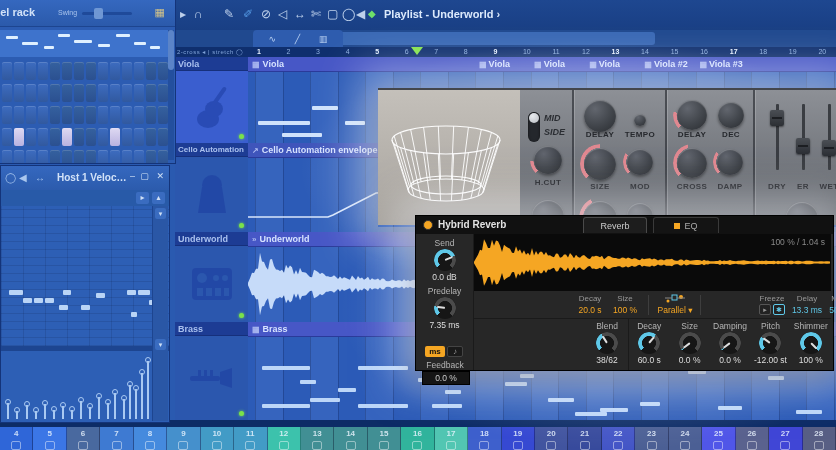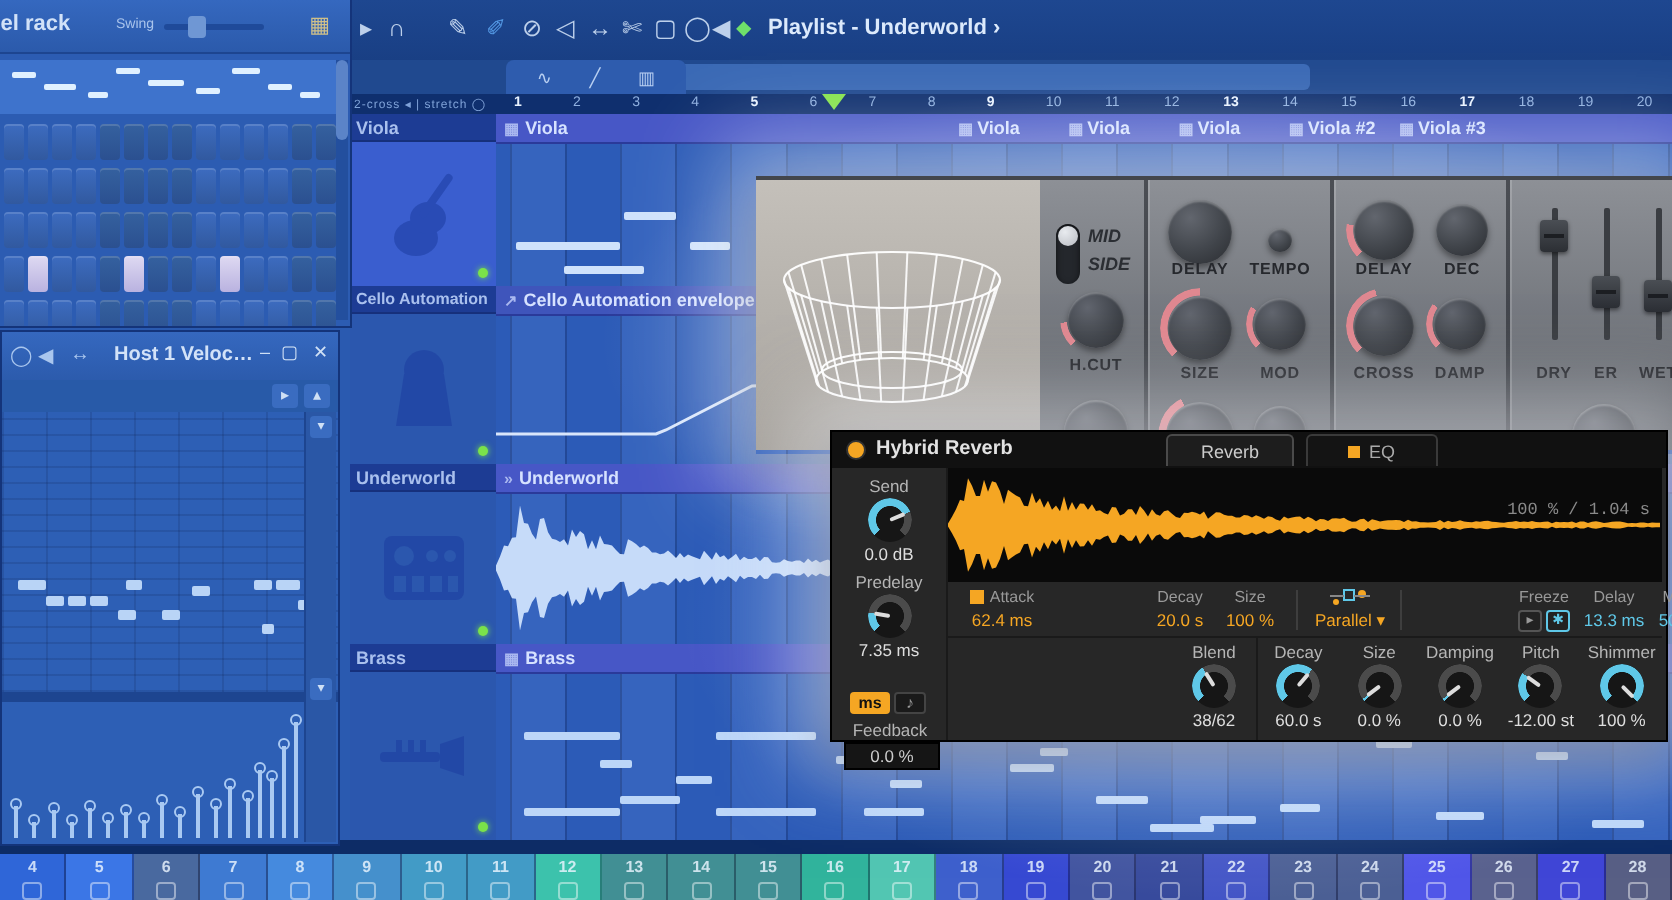--- a/index.html
+++ b/index.html
@@ -111,21 +111,21 @@
   .hy-val{font-size:8.5px;color:#dedede;}
   .hknob{position:relative;width:22px;height:22px;border-radius:50%;background:#161616;margin:1px auto;}
   .hknob .ring{position:absolute;inset:0;border-radius:50%;
     background:conic-gradient(from 225deg,var(--acc,#56c0e8) calc(var(--v,0)*270deg),#4b4b4b calc(var(--v,0)*270deg) 270deg,transparent 270deg);
     -webkit-mask:radial-gradient(closest-side,transparent 62%,#000 65%);mask:radial-gradient(closest-side,transparent 62%,#000 65%);}
   .hknob .ptr{position:absolute;left:calc(50% - 1px);top:50%;width:2px;height:38%;background:#ddd;border-radius:1px;transform-origin:50% 0;transform:rotate(calc(var(--v,0)*270deg - 315deg));}
   #hy-ms{position:absolute;left:9px;top:112px;width:20px;height:11px;background:var(--acc-orange,#f5a623);color:#111;font-size:8px;font-weight:bold;text-align:center;line-height:11px;border-radius:2px;}
   #hy-note{position:absolute;left:31px;top:112px;width:16px;height:11px;background:#1a1a1a;border:1px solid #444;box-sizing:border-box;color:#999;font-size:8px;text-align:center;line-height:9px;border-radius:2px;}
   #hy-fbbox{position:absolute;left:6px;top:137px;width:46px;height:12px;background:#151515;border:1px solid #000;color:#ccc;font-size:8.5px;text-align:center;line-height:12px;}
   #hy-display{position:absolute;left:58px;top:18px;width:357px;height:57px;background:#0a0a0a;}
-  #hy-readout{position:absolute;right:6px;top:16px;font-size:8.5px;color:#8a8a8a;font-family:Liberation Mono, monospace;}
+  #hy-readout{position:absolute;right:6px;top:3px;font-size:8.5px;color:#8a8a8a;}
   #hy-params{position:absolute;left:58px;top:75px;width:357px;height:28px;border-bottom:1px solid #1a1a1a;box-sizing:border-box;}
   .pcell{position:absolute;top:0;height:28px;text-align:center;}
   .plab{font-size:8px;color:#999;margin-top:3px;white-space:nowrap;}
   .pval{font-size:8.5px;margin-top:2px;white-space:nowrap;}
   .orange{color:var(--acc-orange,#f5a623);}
   .blue{color:var(--acc-blue,#5fc8e8);}
   .psep{position:absolute;top:4px;width:1px;height:20px;background:#3e3e3e;}
   .fbtn{display:inline-block;width:12px;height:11px;background:#222;border:1px solid #555;box-sizing:border-box;color:#999;font-size:7px;line-height:9px;border-radius:2px;margin:0 1px;}
   .fbtn.on{border-color:var(--acc-blue,#5fc8e8);color:var(--acc-blue,#5fc8e8);}
   #hy-conv{position:absolute;left:58px;top:103px;width:112px;height:51px;border-right:1px solid #1a1a1a;box-sizing:border-box;}
@@ -611,24 +611,20 @@
     </div>
 
     <div id="hy-display">
       <svg id="irwave" width="357" height="57">
           <polygon points="0,27.7 2,24.32185564018082 4,20.638366122519727 6,15.866056467128834 8,16.514924738866846 10,5.156066936549603 12,8.929759089905907 14,14.029971616235184 16,13.93828852871486 18,5.85846011393766 20,11.845084836064192 22,6.616666157918274 24,7.252542043424135 26,11.456965607649234 28,17.98747436660176 30,10.86617428717825 32,12.437347979146054 34,13.706988438169383 36,14.762232706830327 38,18.84241657913784 40,19.06823911669133 42,12.261299844944663 44,17.58306199743257 46,15.164455456225182 48,19.825280875700216 50,16.374543676062267 52,20.840655896493505 54,18.762760294119346 56,21.584042080341774 58,14.10775552582821 60,21.40351352620432 62,17.044021425881077 64,20.86893837254165 66,17.79971369725885 68,17.870165795013854 70,20.913601263620027 72,18.09834959028729 74,21.446664288652116 76,21.170974403157896 78,22.467661988055895 80,23.277388253768642 82,19.533452574568432 84,19.7964430940938 86,23.68897145865005 88,22.88977898302131 90,20.61459861419999 92,20.570280641521617 94,23.479602959133175 96,19.008948257631435 98,21.229504098573187 100,24.30392061561294 102,20.64194216729269 104,23.09355522356472 106,23.867671764546074 108,21.683797643557405 110,21.114267438771122 112,22.851349015173206 114,24.446638661121128 116,24.99720534881989 118,22.353311566787642 120,22.49841956947322 122,21.8623254043217 124,22.361130946647197 126,23.206141666221892 128,21.788749689418697 130,25.359068445525946 132,23.773736915621836 134,22.122460073126117 136,22.275772114167914 138,23.41249060882345 140,23.924090091592134 142,23.93110820288308 144,24.79928366482473 146,24.778735779084524 148,23.530486960769057 150,23.708371068110953 152,24.709990379871847 154,23.60807463104588 156,24.327757164836903 158,25.334930971140317 160,24.185545788018402 162,24.503702154759782 164,25.725260442893262 166,26.326459962872548 168,24.190843211323095 170,25.22763945244011 172,24.750491197957093 174,24.405061042084018 176,24.230288108971003 178,25.573786596268736 180,24.377002888816477 182,25.288904637264288 184,26.597264377092422 186,25.535761245427686 188,25.59717883695996 190,26.44682835586803 192,25.236463528320478 194,25.15035868602927 196,25.322532929448094 198,24.872584528165564 200,26.141818527939265 202,26.845999011806075 204,26.705902789052196 206,25.566182018376296 208,25.412688758342146 210,26.96338277539306 212,25.593531556073096 214,26.063677056619984 216,26.789344910673584 218,26.412738561526872 220,26.13307707141494 222,26.07078483447225 224,25.96239205815802 226,26.18712684634163 228,26.98642939397674 230,25.845333391592128 232,26.726160244171325 234,26.62374679733906 236,27.186229229100363 238,27.186729502044262 240,27.257832218274274 242,27.06867299030816 244,26.95655402473186 246,26.000874735446214 248,27.224137146630483 250,26.404933160330728 252,27.043826007927454 254,26.70542138350771 256,26.09826592044655 258,26.77461533636069 260,26.99769816719109 262,27.132841754554605 264,26.66278159594021 266,26.82762717678339 268,26.52898091654966 270,26.36010404028873 272,26.85548981018532 274,27.02168593665796 276,27.21780823020935 278,27.357736040677565 280,26.96652077669782 282,26.825219603232732 284,26.5320451836503 286,27.04296686614052 288,26.693728632307696 290,26.988640209226368 292,26.485132963638023 294,26.98763513492518 296,27.09482436930141 298,26.87728244450945 300,26.76085129651234 302,27.58319451637069 304,26.815432552409515 306,27.182512582512416 308,26.972795031309893 310,27.122644095281306 312,26.80613301653094 314,27.469489371952516 316,26.713079733733657 318,26.755489985595897 320,27.55517839782847 322,26.935061259248215 324,26.642669177876733 326,26.99003332680108 328,27.47468121933152 330,27.23270159393107 332,26.824175870408553 334,26.737758706646495 336,26.72656229277576 338,27.096269039884834 340,27.59068466756611 342,27.50350093320174 344,27.604012110404028 346,27.226810908472626 348,27.24985193238179 350,27.58447278137137 352,27.248625348986486 354,27.33269431556725 356,27.433643448749866 356,29.566356551250134 354,29.66730568443275 352,29.751374651013514 350,29.41552721862863 348,29.75014806761821 346,29.773189091527374 344,29.395987889595972 342,29.49649906679826 340,29.40931533243389 338,29.903730960115166 336,30.27343770722424 334,30.262241293353505 332,30.175824129591447 330,29.76729840606893 328,29.52531878066848 326,30.00996667319892 324,30.357330822123267 322,30.064938740751785 320,29.44482160217153 318,30.244510014404103 316,30.286920266266343 314,29.530510628047484 312,30.19386698346906 310,29.877355904718694 308,30.027204968690107 306,29.817487417487584 304,30.184567447590485 302,29.41680548362931 300,30.23914870348766 298,30.12271755549055 296,29.90517563069859 294,30.01236486507482 292,30.514867036361977 290,30.011359790773632 288,30.306271367692304 286,29.95703313385948 284,30.4679548163497 282,30.174780396767268 280,30.03347922330218 278,29.642263959322435 276,29.78219176979065 274,29.97831406334204 272,30.14451018981468 270,30.63989595971127 268,30.47101908345034 266,30.17237282321661 264,30.33721840405979 262,29.867158245445395 260,30.00230183280891 258,30.22538466363931 256,30.90173407955345 254,30.29457861649229 252,29.956173992072546 250,30.595066839669272 248,29.775862853369517 246,30.999125264553786 244,30.04344597526814 242,29.93132700969184 240,29.742167781725726 238,29.813270497955738 236,29.813770770899637 234,30.37625320266094 232,30.273839755828675 230,31.154666608407872 228,30.01357060602326 226,30.81287315365837 224,31.03760794184198 222,30.92921516552775 220,30.86692292858506 218,30.587261438473128 216,30.210655089326416 214,30.936322943380016 212,31.406468443926904 210,30.03661722460694 208,31.587311241657854 206,31.433817981623704 204,30.294097210947804 202,30.154000988193925 200,30.858181472060735 198,32.12741547183444 196,31.677467070551906 194,31.84964131397073 192,31.763536471679522 190,30.55317164413197 188,31.40282116304004 186,31.464238754572314 184,30.402735622907578 182,31.711095362735712 180,32.62299711118352 178,31.426213403731264 176,32.769711891029 174,32.59493895791598 172,32.249508802042904 170,31.77236054755989 168,32.80915678867691 166,30.673540037127452 164,31.274739557106738 162,32.49629784524022 160,32.8144542119816 158,31.665069028859683 156,32.6722428351631 154,33.39192536895412 152,32.29000962012815 150,33.29162893188905 148,33.46951303923095 146,32.22126422091548 144,32.20071633517527 142,33.06889179711692 140,33.075909908407866 138,33.58750939117655 136,34.724227885832086 134,34.87753992687389 132,33.22626308437817 130,31.640931554474054 128,35.2112503105813 126,33.793858333778104 124,34.6388690533528 122,35.1376745956783 120,34.50158043052678 118,34.64668843321236 116,32.00279465118011 114,32.55336133887887 112,34.148650984826794 110,35.88573256122888 108,35.316202356442595 106,33.132328235453926 104,33.90644477643528 102,36.35805783270731 100,32.696079384387055 98,35.77049590142681 96,37.99105174236857 94,33.520397040866825 92,36.42971935847838 90,36.38540138580001 88,34.11022101697869 86,33.31102854134995 84,37.2035569059062 82,37.46654742543157 80,33.72261174623136 78,34.532338011944105 76,35.8290255968421 74,35.553335711347884 72,38.90165040971271 70,36.08639873637998 68,39.129834204986146 66,39.20028630274115 64,36.13106162745835 62,39.95597857411892 60,35.59648647379568 58,42.89224447417179 56,35.415957919658226 54,38.237239705880654 52,36.1593441035065 50,40.62545632393773 48,37.174719124299784 46,41.835544543774816 44,39.416938002567434 42,44.73870015505534 40,37.93176088330867 38,38.15758342086216 36,42.237767293169675 34,43.29301156183062 32,44.562652020853946 30,46.133825712821746 28,39.01252563339824 26,45.54303439235076 24,49.747457956575865 22,50.383333842081726 20,45.15491516393581 18,51.14153988606234 16,43.061711471285136 14,42.97002838376481 12,48.07024091009409 10,51.84393306345039 8,40.485075261133154 6,41.133943532871164 4,36.36163387748027 2,32.67814435981918 0,29.3" fill="#f5a623"></polygon>
         </svg>
       <span id="hy-readout">100 % / 1.04 s</span>
     </div>
 
     <div id="hy-params">
-      <div class="pcell" style="left:0;width:54px">
-        <div class="plab"><span style="display:inline-block;width:7px;height:7px;background:var(--acc-orange,#f5a623);vertical-align:-1px;margin-right:3px"></span><span>Attack</span></div>
-        <div class="pval orange">62.4 ms</div>
-      </div>
       <div class="pcell" style="left:96px;width:40px">
         <div class="plab">Decay</div>
         <div class="pval orange">20.0 s</div>
       </div>
       <div class="pcell" style="left:134px;width:34px">
         <div class="plab">Size</div>
         <div class="pval orange">100 %</div>
       </div>
       <div class="psep" style="left:174px"></div>
       <div class="pcell" style="left:178px;width:46px">

